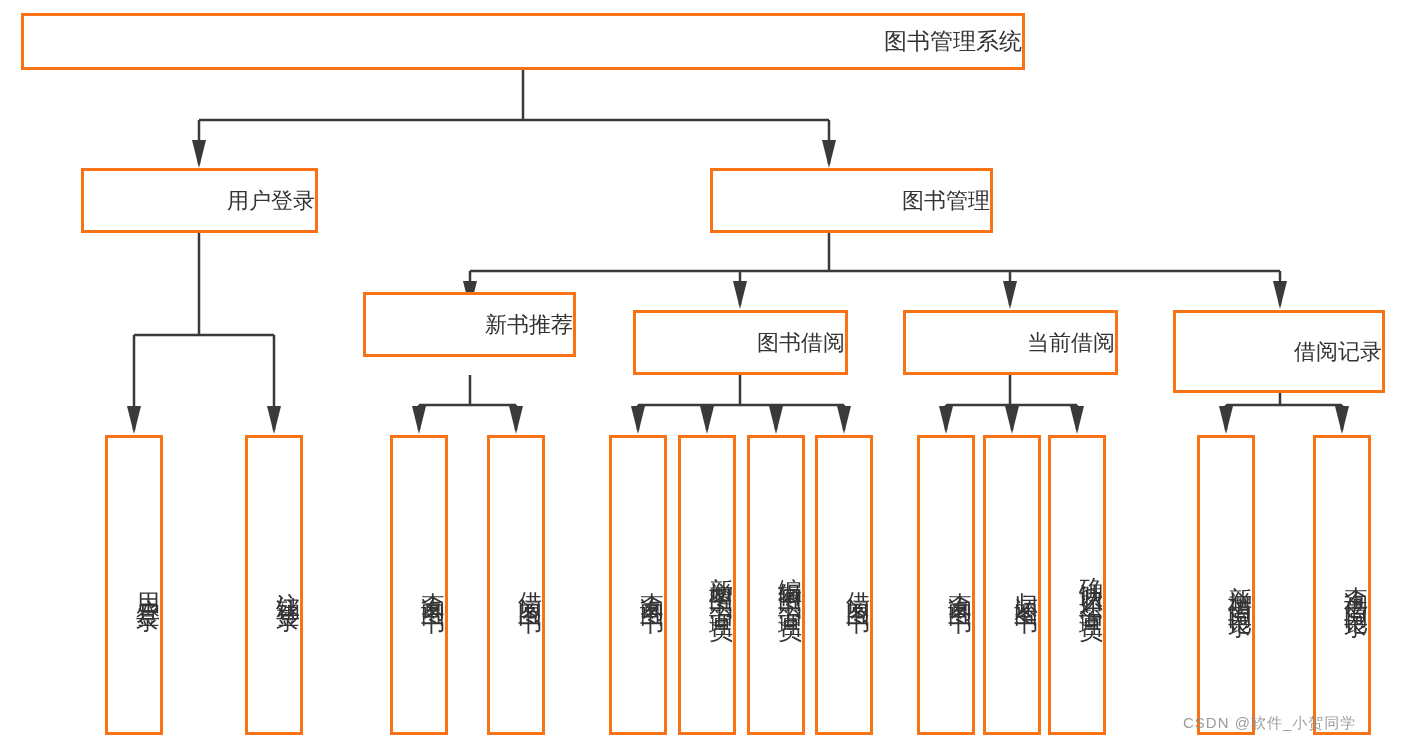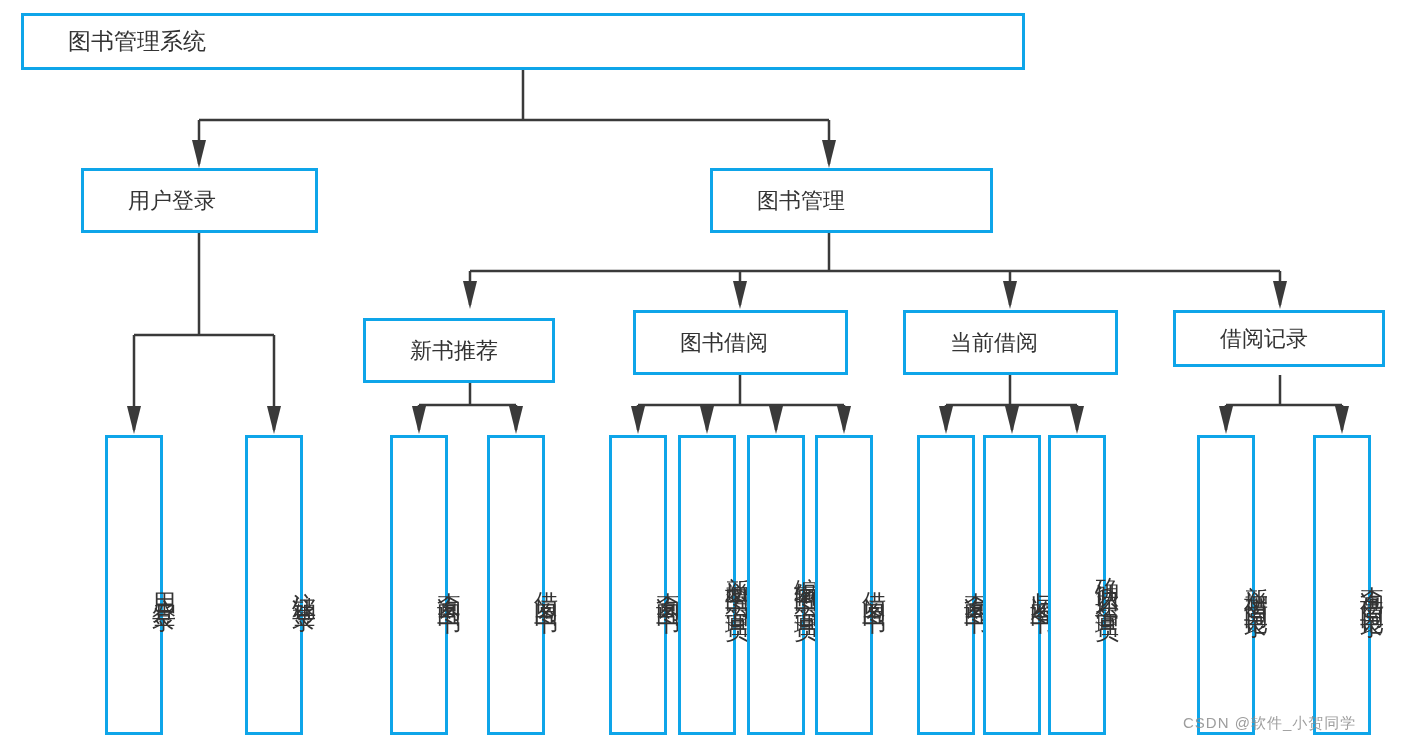--- a/index.html
+++ b/index.html
@@ -8,22 +8,22 @@
     width:1405px;height:747px;
     background:#ffffff;
     font-family:"Liberation Sans","DejaVu Sans",sans-serif;
     overflow:hidden;
   }
   #wires{position:absolute;left:0;top:0;z-index:1;}
   .node{
     position:absolute;
     box-sizing:border-box;
     background:#ffffff;
-    border:3px solid #0ea5e9;
-    display:flex;align-items:center;justify-content:flex-start;
+    border:3px solid #f97316;
+    display:flex;align-items:center;justify-content:flex-end;
     z-index:2;
     color:#333333;
     padding-left:44px;
   }
   .node .label{
     font-size:22px;
     color:#333333;
     white-space:nowrap;
   }
   .node.root .label{font-size:23px;}
@@ -97,30 +97,30 @@
     <span class="label">图书管理系统</span>
   </div>
 
   <div class="node" style="left:81px;top:168px;width:237px;height:65px">
     <span class="label">用户登录</span>
   </div>
   <div class="node" style="left:710px;top:168px;width:283px;height:65px">
     <span class="label">图书管理</span>
   </div>
 
-  <div class="node" style="left:363px;top:318px;width:192px;height:65px">
+  <div class="node" style="left:363px;top:292px;width:213px;height:65px">
     <span class="label">新书推荐</span>
   </div>
   <div class="node" style="left:633px;top:310px;width:215px;height:65px">
     <span class="label">图书借阅</span>
   </div>
   <div class="node" style="left:903px;top:310px;width:215px;height:65px">
     <span class="label">当前借阅</span>
   </div>
-  <div class="node" style="left:1173px;top:310px;width:212px;height:57px">
+  <div class="node" style="left:1173px;top:310px;width:212px;height:83px">
     <span class="label">借阅记录</span>
   </div>
 
   <div class="node leaf" style="left:105px;top:435px;width:58px;height:300px">
     <span class="label">用户登录</span>
   </div>
   <div class="node leaf" style="left:245px;top:435px;width:58px;height:300px">
     <span class="label">注销登录</span>
   </div>
 

